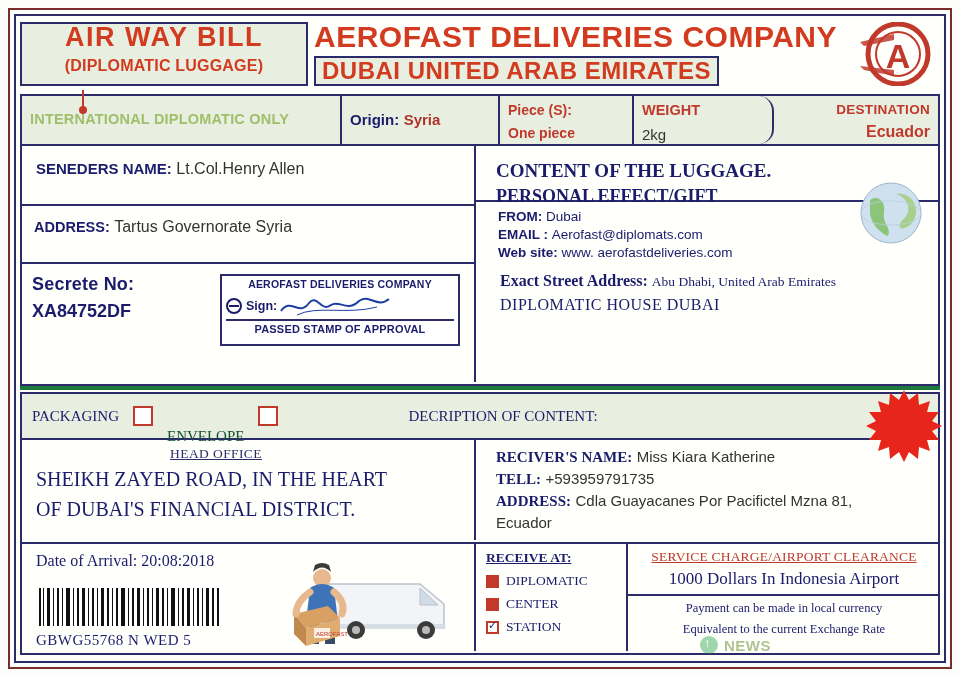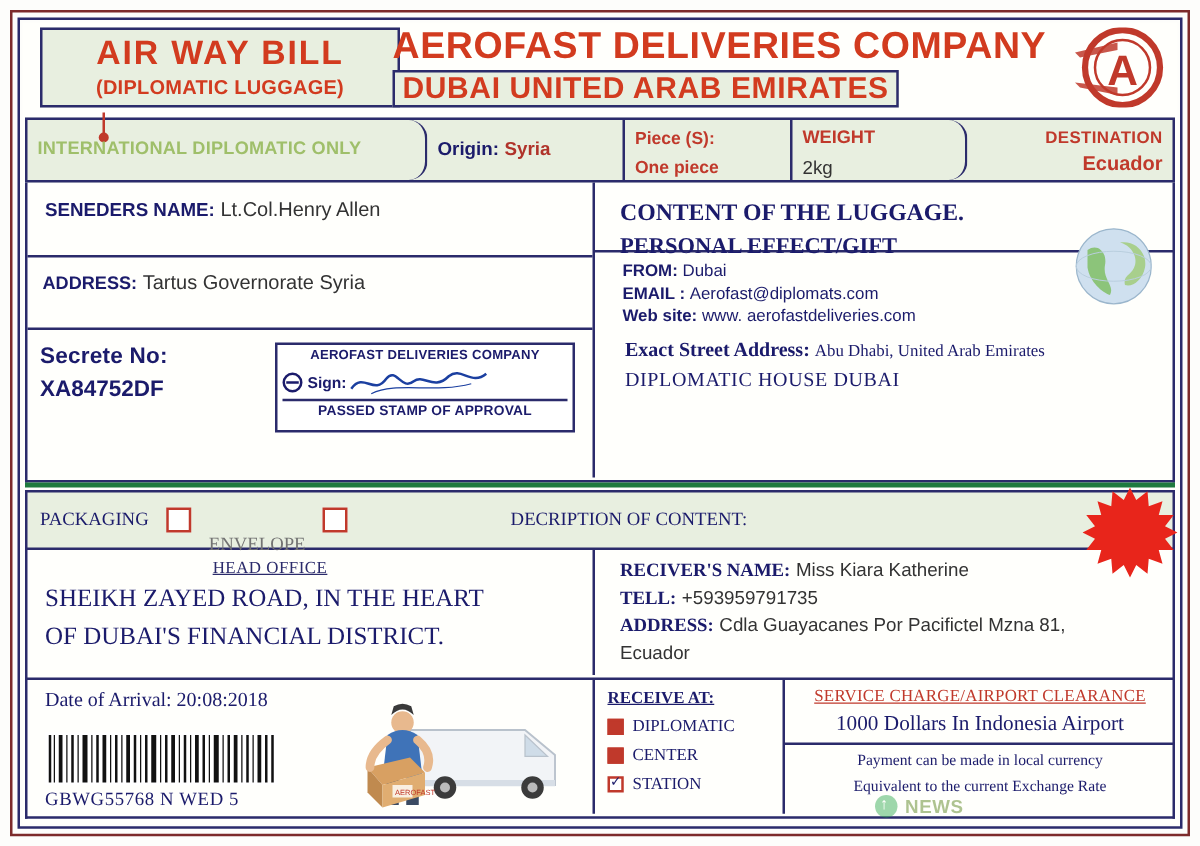--- a/index.html
+++ b/index.html
@@ -22,23 +22,23 @@
     border:2px solid #2b2b6b;
   }
   .sheet {
     position:absolute; left:18px; top:18px; width:924px; height:641px;
     background:#fffffc;
   }
 
   
   .header { position:absolute; left:0; top:0; width:924px; height:72px; }
   .awb-box {
-    position:absolute; left:14px; top:4px; width:288px; height:64px;
+    position:absolute; left:2px; top:4px; width:288px; height:64px;
     border:2px solid #2b2b6b; background:#e8efe0;
-    display:flex; flex-direction:column; align-items:center; justify-content:center;
+    display:flex; flex-direction:column; align-items:center; 
   }
   .awb-title {
     font-family:"Liberation Sans", sans-serif;
     font-weight:bold; font-size:27px; color:#d23b1f; letter-spacing:1.5px;
     line-height:1;
   }
   .awb-sub {
     font-weight:bold; font-size:16px; color:#d23b1f; margin-top:6px;
     letter-spacing:0.2px;
   }
@@ -61,21 +61,21 @@
   .logo svg { display:block; }
 
   
   .strip {
     position:absolute; left:2px; top:76px; width:920px; height:52px;
     border:2px solid #2b2b6b; background:#e8efe0;
     display:flex;
   }
   .strip .cell { border-right:2px solid #2b2b6b; padding:6px 8px; position:relative; }
   .strip .cell:last-child { border-right:none; }
-  .c-intl { width:320px;border-radius:15px; }
+  .c-intl { width:320px; }
   .c-origin { width:158px; }
   .c-piece { width:134px; }
   .c-weight { width:140px;border-radius:15px; }
   .c-dest { width:164px; }
   .lbl-intl {
     color:#9fbf6a; font-weight:bold; font-size:14.5px; letter-spacing:0.2px;
     position:relative; top:9px;
   }
   .strip-label { color:#c0392b; font-weight:bold; font-size:15px;margin-top:37px; }
   .strip-label.blue { color:#1b1b6b; }
@@ -163,21 +163,21 @@
   
   .pack {
     position:absolute; left:2px; top:374px; width:920px; height:48px;
     border:2px solid #2b2b6b; background:#e8efe0;
     display:flex; align-items:center;
   }
   .pack-l { font-family:"Liberation Serif", serif; font-size:15px; color:#1b1b6b; margin-left:10px; }
   .chk {
     width:20px; height:20px; border:2px solid #c0392b; background:#fff; margin-left:14px;
   }
-  .pack-env { font-family:"Liberation Serif", serif; font-size:15px; color:#737373; margin-left:14px;margin-top:41px; }
+  .pack-env { font-family:"Liberation Serif", serif; font-size:15px; color:#14532d; margin-left:14px;margin-top:41px; }
   .pack-desc { font-family:"Liberation Serif", serif; font-size:15px; color:#1b1b6b; margin-left:130px; }
   .seal {
     position:absolute; right:-4px; top:-6px; width:76px; height:76px;
   }
 
   
   .low {
     position:absolute; left:2px; top:422px; width:920px; height:104px;
     border:2px solid #2b2b6b; border-top:none;
   }

